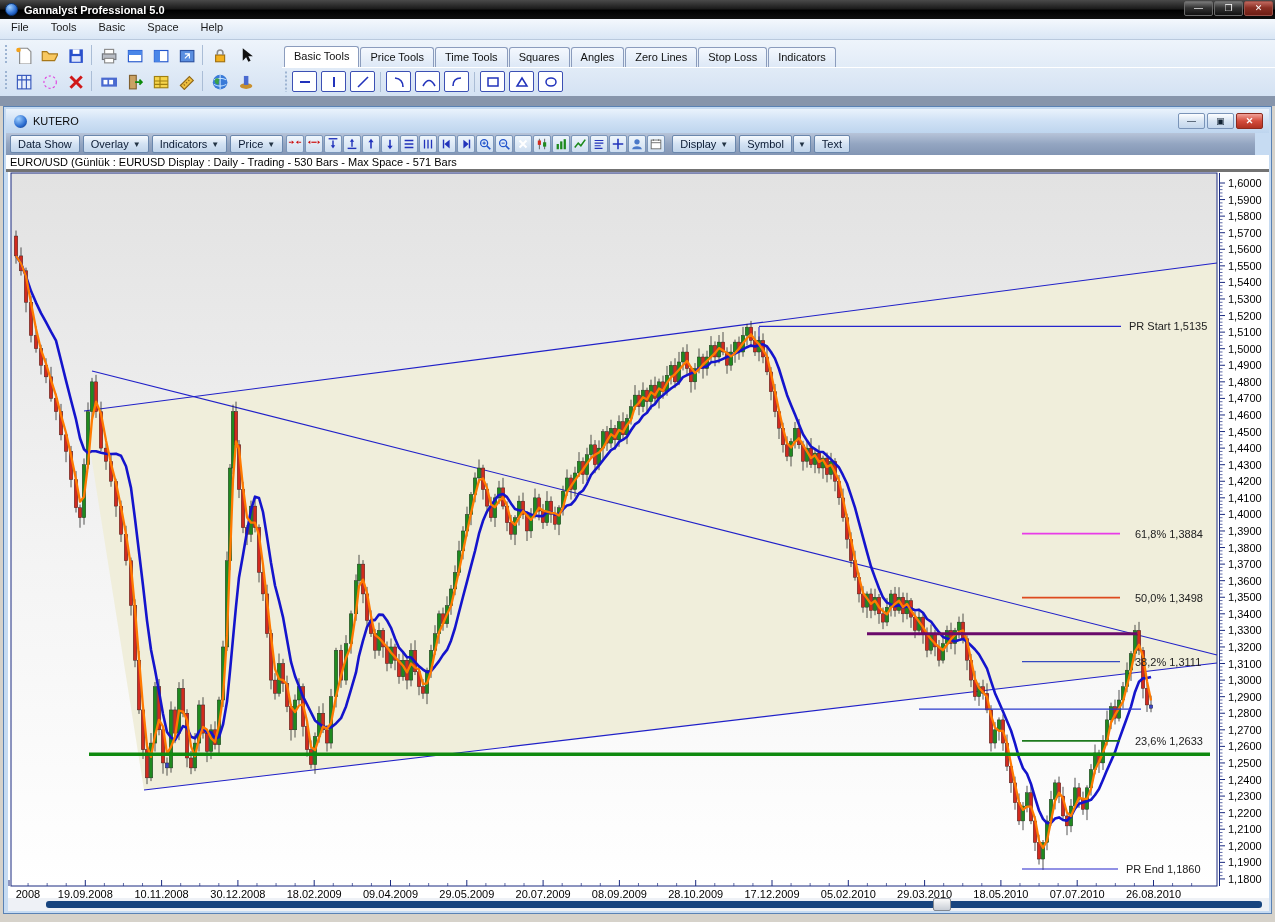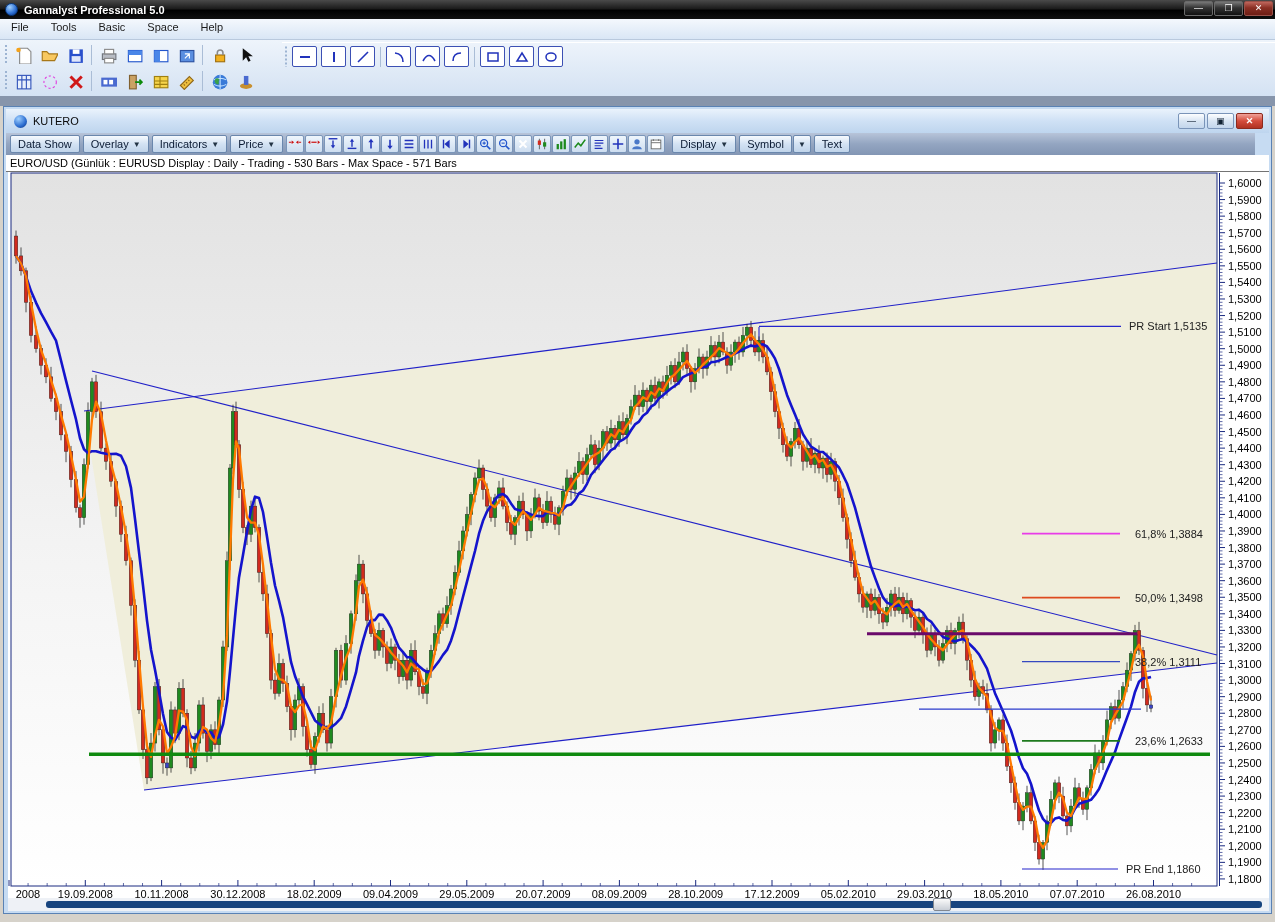--- a/index.html
+++ b/index.html
@@ -32,21 +32,21 @@
   #kutero{position:absolute;left:3px;top:106px;width:1269px;height:808px;background:#c6dbf2;border:1px solid #5a82b4;}
   #k-title{position:absolute;left:2px;top:2px;right:2px;height:24px;background:linear-gradient(#eaf3fc,#cfe1f5 50%,#bed5ee);display:flex;align-items:center;color:#0a0a0a;text-align:center;}
   #k-orb{width:13px;height:13px;border-radius:50%;background:radial-gradient(circle at 35% 30%,#9fd0ff,#2a6cd0 60%,#0a2a70);margin:0 6px 0 8px;}
   #k-controls{position:absolute;right:6px;top:4px;display:flex;}
   .kbtn{width:27px;height:16px;margin-left:2px;border:1px solid #7a94b8;border-radius:2px;background:linear-gradient(#fdfeff,#d8e5f3 50%,#c3d6ec);display:flex;align-items:center;justify-content:center;font-size:9px;color:#123;}
   .kbtn.close{background:linear-gradient(#f0a29a,#d44c3c 50%,#b03222);border-color:#8c2a1e;color:#fff;font-weight:bold;}
   #k-toolbar{position:absolute;left:2px;top:26px;right:16px;height:22px;background:linear-gradient(#b7c4d9,#93a5c1 50%,#8396b4);display:flex;align-items:center;padding-left:4px;}
   .kbtn-text{height:18px;padding:0 7px;margin-right:3px;border:1px solid #6a87ad;border-radius:2px;background:linear-gradient(#f6fafe,#d3e2f3 50%,#c0d4ea);display:flex;align-items:center;color:#0a1a33;}
   .kbtn-text .arr{font-size:8px;margin-left:4px;color:#234;}
   .kicon{width:18px;height:18px;margin-right:1px;border:1px solid #7b96ba;border-radius:2px;background:linear-gradient(#eef5fc,#cdddf0);display:flex;align-items:center;justify-content:center;}
-  #k-info{position:absolute;left:2px;top:48px;right:2px;height:17px;background:#fff;color:#000;display:flex;align-items:center;padding-left:4px;border-bottom:1px solid #737373;}
+  #k-info{position:absolute;left:2px;top:48px;right:2px;height:17px;background:#fff;color:#000;display:flex;align-items:center;padding-left:4px;border-bottom:3px solid #737373;}
   #k-chart{position:absolute;left:4px;top:65px;width:1261px;height:726px;background:#fff;}
   #k-scroll{position:absolute;left:4px;top:791px;width:1261px;height:13px;background:#eef1f6;}
   #scroll-bar{position:absolute;left:38px;top:3px;width:1216px;height:7px;border-radius:3px;background:#17447e;}
   #scroll-thumb{position:absolute;left:925px;top:0px;width:18px;height:13px;background:linear-gradient(#fafafa,#c9ced6);border:1px solid #82878f;border-radius:2px;}
   #bottom-strip{position:absolute;left:0;top:914px;width:1275px;height:8px;background:#d6d2ca;}
   svg text{font-family:"Liberation Sans",sans-serif;}
 </style>
 </head>
 <body>
 
@@ -185,20 +185,30 @@
           </div>
           <div class="tbicon" data-name="publish-button">
             <svg width="18" height="18" viewBox="0 0 16 16" data-name="publish-icon">
               <ellipse cx="9" cy="12.5" rx="5.5" ry="2.5" fill="#c89030"></ellipse>
               <rect x="7" y="3.5" width="4" height="8" fill="#4a6ad0"></rect>
             </svg>
           </div>
         </div>
     </div>
     <div id="tab-toolbar" data-name="drawing-tools-toolbar">
+      <div id="tabs-row" data-name="tool-tabs">
+          <div class="tab active" data-name="tab-basic-tools">Basic Tools</div>
+          <div class="tab" data-name="tab-price-tools">Price Tools</div>
+          <div class="tab" data-name="tab-time-tools">Time Tools</div>
+          <div class="tab" data-name="tab-squares">Squares</div>
+          <div class="tab" data-name="tab-angles">Angles</div>
+          <div class="tab" data-name="tab-zero-lines">Zero Lines</div>
+          <div class="tab" data-name="tab-stop-loss">Stop Loss</div>
+          <div class="tab" data-name="tab-indicators">Indicators</div>
+        </div>
       <div id="tools-row" data-name="tool-buttons">
           <div class="grip" data-name="toolbar-grip"></div>
           <div class="toolbtn" data-name="hline-tool-button">
             <svg width="16" height="16" viewBox="0 0 16 16" data-name="hline-tool-icon">
               <path d="M3 8h10" stroke="#2233bb" stroke-width="2"></path>
             </svg>
           </div>
           <div class="toolbtn" data-name="vline-tool-button">
             <svg width="16" height="16" viewBox="0 0 16 16" data-name="vline-tool-icon">
               <path d="M8 3v10" stroke="#2233bb" stroke-width="2"></path>

